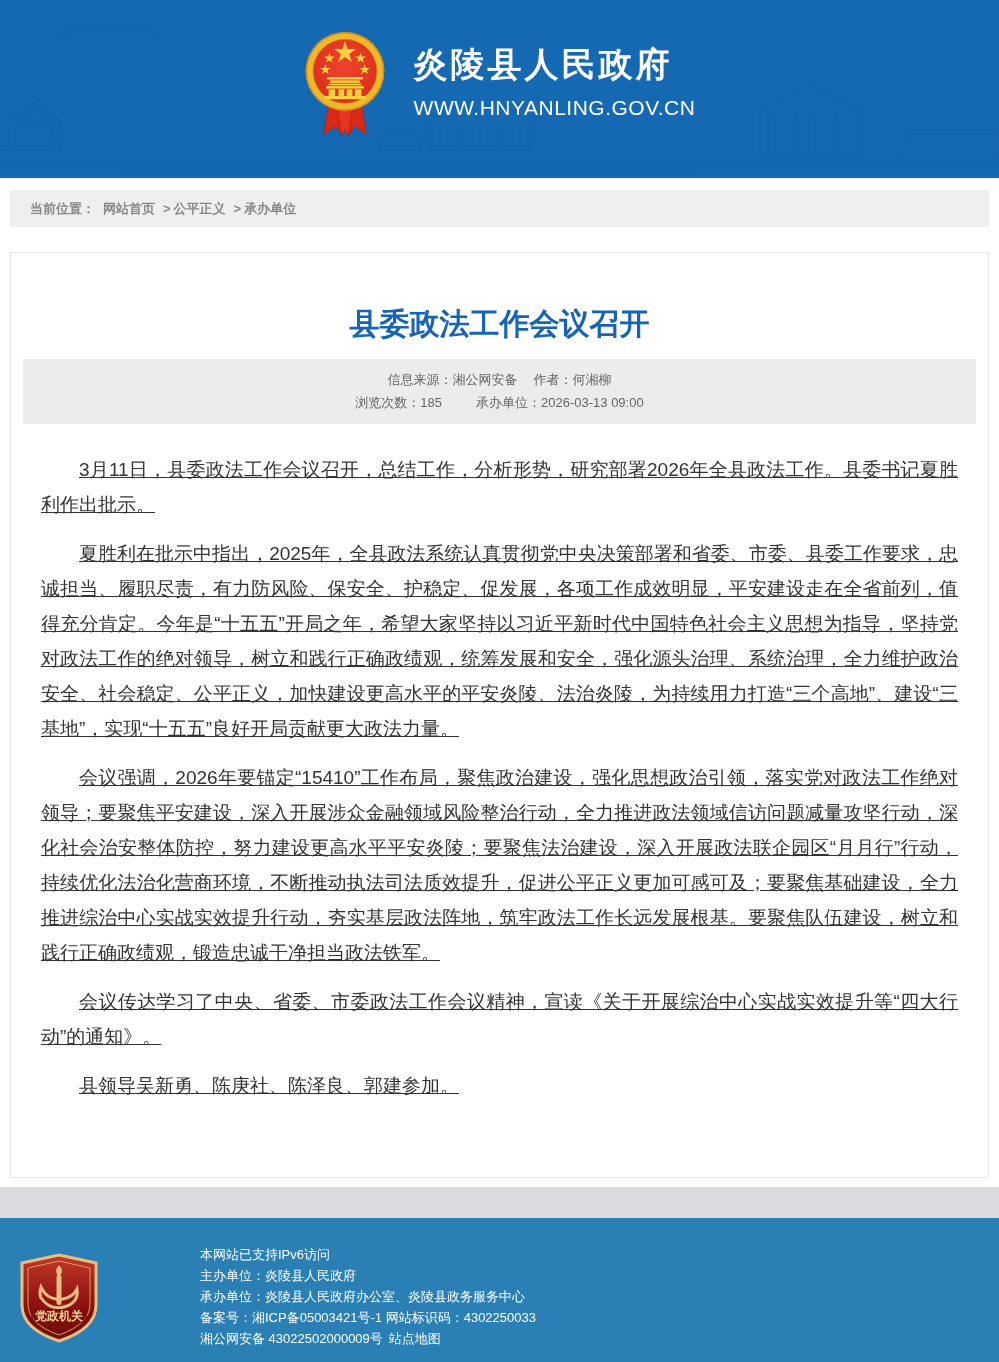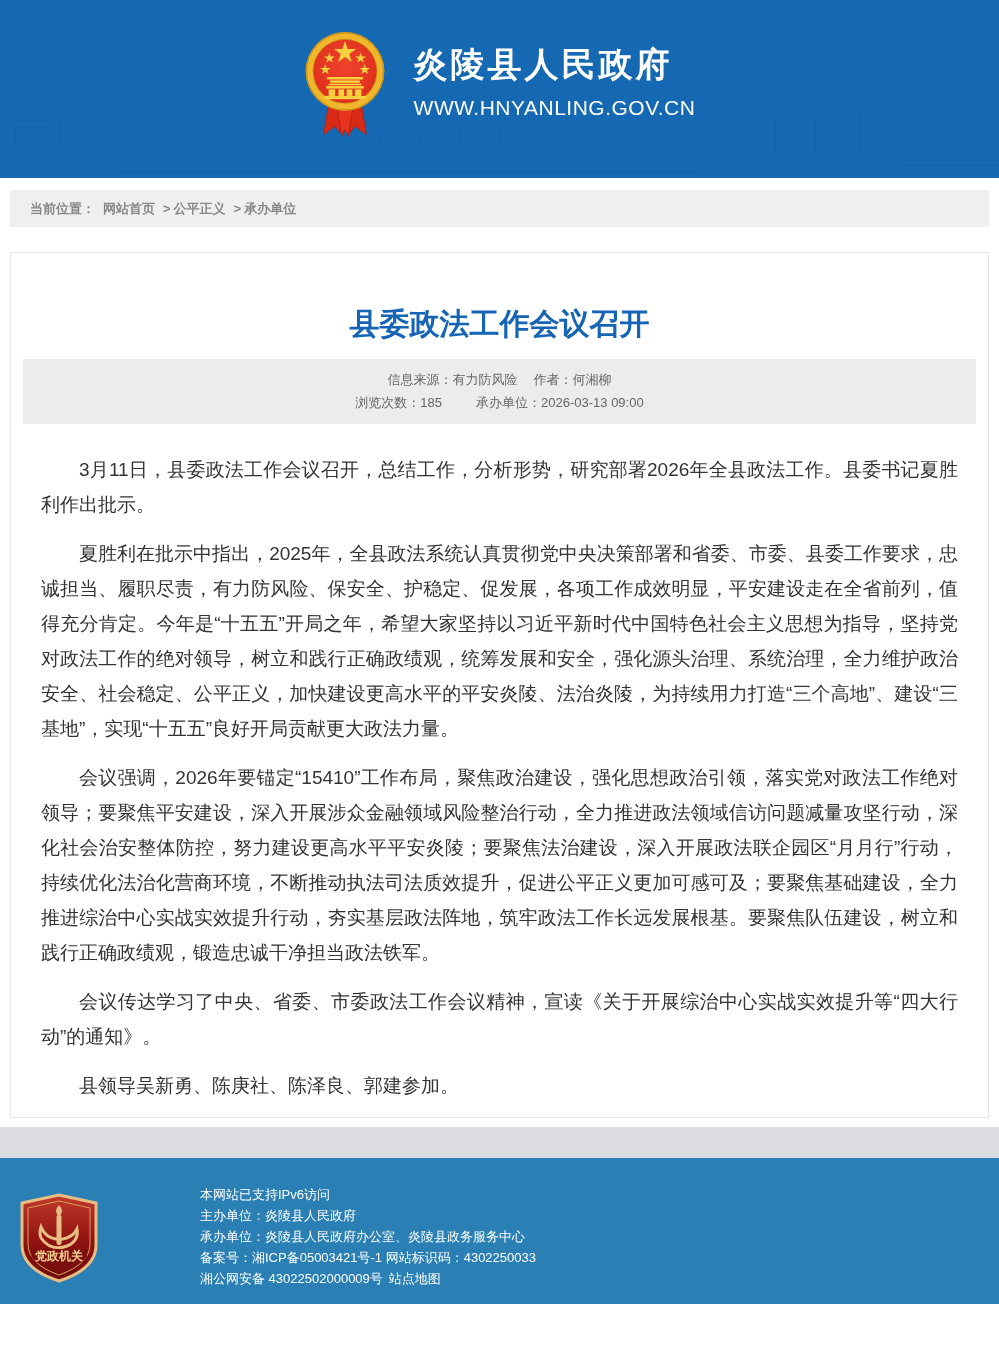--- a/index.html
+++ b/index.html
@@ -67,20 +67,21 @@
     cursor: pointer;
   }
   .breadcrumb .sep { margin: 0 3px 0 8px; color: #888888; }
   .breadcrumb .prefix { margin-right: 8px; }
 
   
   .article-card {
     margin: 25px 10px 0;
     background: #ffffff;
     border: 1px solid #e7e7e7;
+    padding-bottom: 60px;
   }
   .article-title {
     margin-top: 52px;
     text-align: center;
     font-size: 30px;
     line-height: 38px;
     font-weight: bold;
     color: #1664b4;
   }
   .meta-box {
@@ -96,20 +97,21 @@
   .meta-row .gap-lg { margin-left: 34px; }
 
   .article-body { padding: 28px 30px 0; }
   .article-body p {
     font-size: 19px;
     line-height: 35px;
     color: #333333;
     text-indent: 2em;
     text-align: justify;
     margin-bottom: 14px;
+    text-decoration: underline;
   }
 
   
   .gray-band {
     height: 31px;
     background: #dcdce0;
     margin-top: 9px;
   }
   .site-footer {
     height: 146px;
@@ -216,21 +218,21 @@
   <a class="crumb">公平正义</a>
   <span class="sep">&gt;</span>
   <a class="crumb">承办单位</a>
 </nav>
 
 <main class="article-card">
   <h1 class="article-title">县委政法工作会议召开</h1>
 
   <div class="meta-box">
     <div class="meta-row">
-      <span>信息来源：</span><span>有力防风险</span><span class="gap-sm">作者：</span><span>何湘柳</span>
+      <span>信息来源：</span><span>湘公网安备</span><span class="gap-sm">作者：</span><span>何湘柳</span>
     </div>
     <div class="meta-row">
       <span>浏览次数：</span><span>185</span><span class="gap-lg">承办单位：</span><span>2026-03-13 09:00</span>
     </div>
   </div>
 
   <article class="article-body">
       <p>3月11日，县委政法工作会议召开，总结工作，分析形势，研究部署2026年全县政法工作。县委书记夏胜利作出批示。</p>
       <p>夏胜利在批示中指出，2025年，全县政法系统认真贯彻党中央决策部署和省委、市委、县委工作要求，忠诚担当、履职尽责，有力防风险、保安全、护稳定、促发展，各项工作成效明显，平安建设走在全省前列，值得充分肯定。今年是“十五五”开局之年，希望大家坚持以习近平新时代中国特色社会主义思想为指导，坚持党对政法工作的绝对领导，树立和践行正确政绩观，统筹发展和安全，强化源头治理、系统治理，全力维护政治安全、社会稳定、公平正义，加快建设更高水平的平安炎陵、法治炎陵，为持续用力打造“三个高地”、建设“三基地”，实现“十五五”良好开局贡献更大政法力量。</p>
       <p>会议强调，2026年要锚定“15410”工作布局，聚焦政治建设，强化思想政治引领，落实党对政法工作绝对领导；要聚焦平安建设，深入开展涉众金融领域风险整治行动，全力推进政法领域信访问题减量攻坚行动，深化社会治安整体防控，努力建设更高水平平安炎陵；要聚焦法治建设，深入开展政法联企园区“月月行”行动，持续优化法治化营商环境，不断推动执法司法质效提升，促进公平正义更加可感可及；要聚焦基础建设，全力推进综治中心实战实效提升行动，夯实基层政法阵地，筑牢政法工作长远发展根基。要聚焦队伍建设，树立和践行正确政绩观，锻造忠诚干净担当政法铁军。</p>

